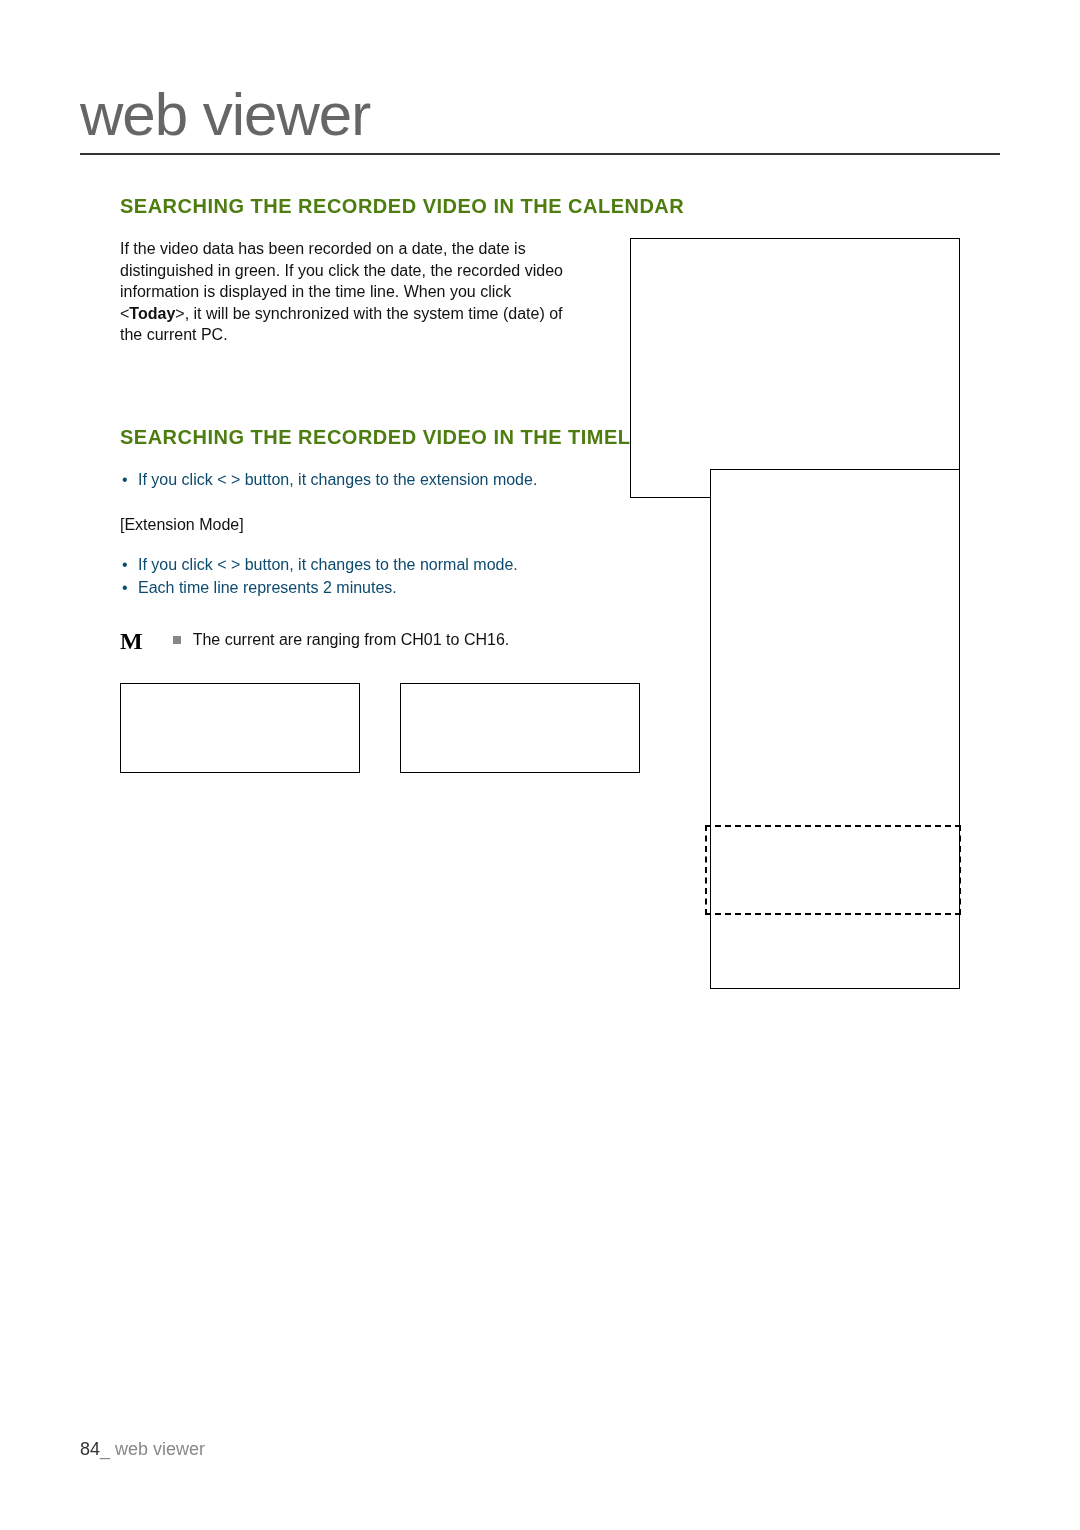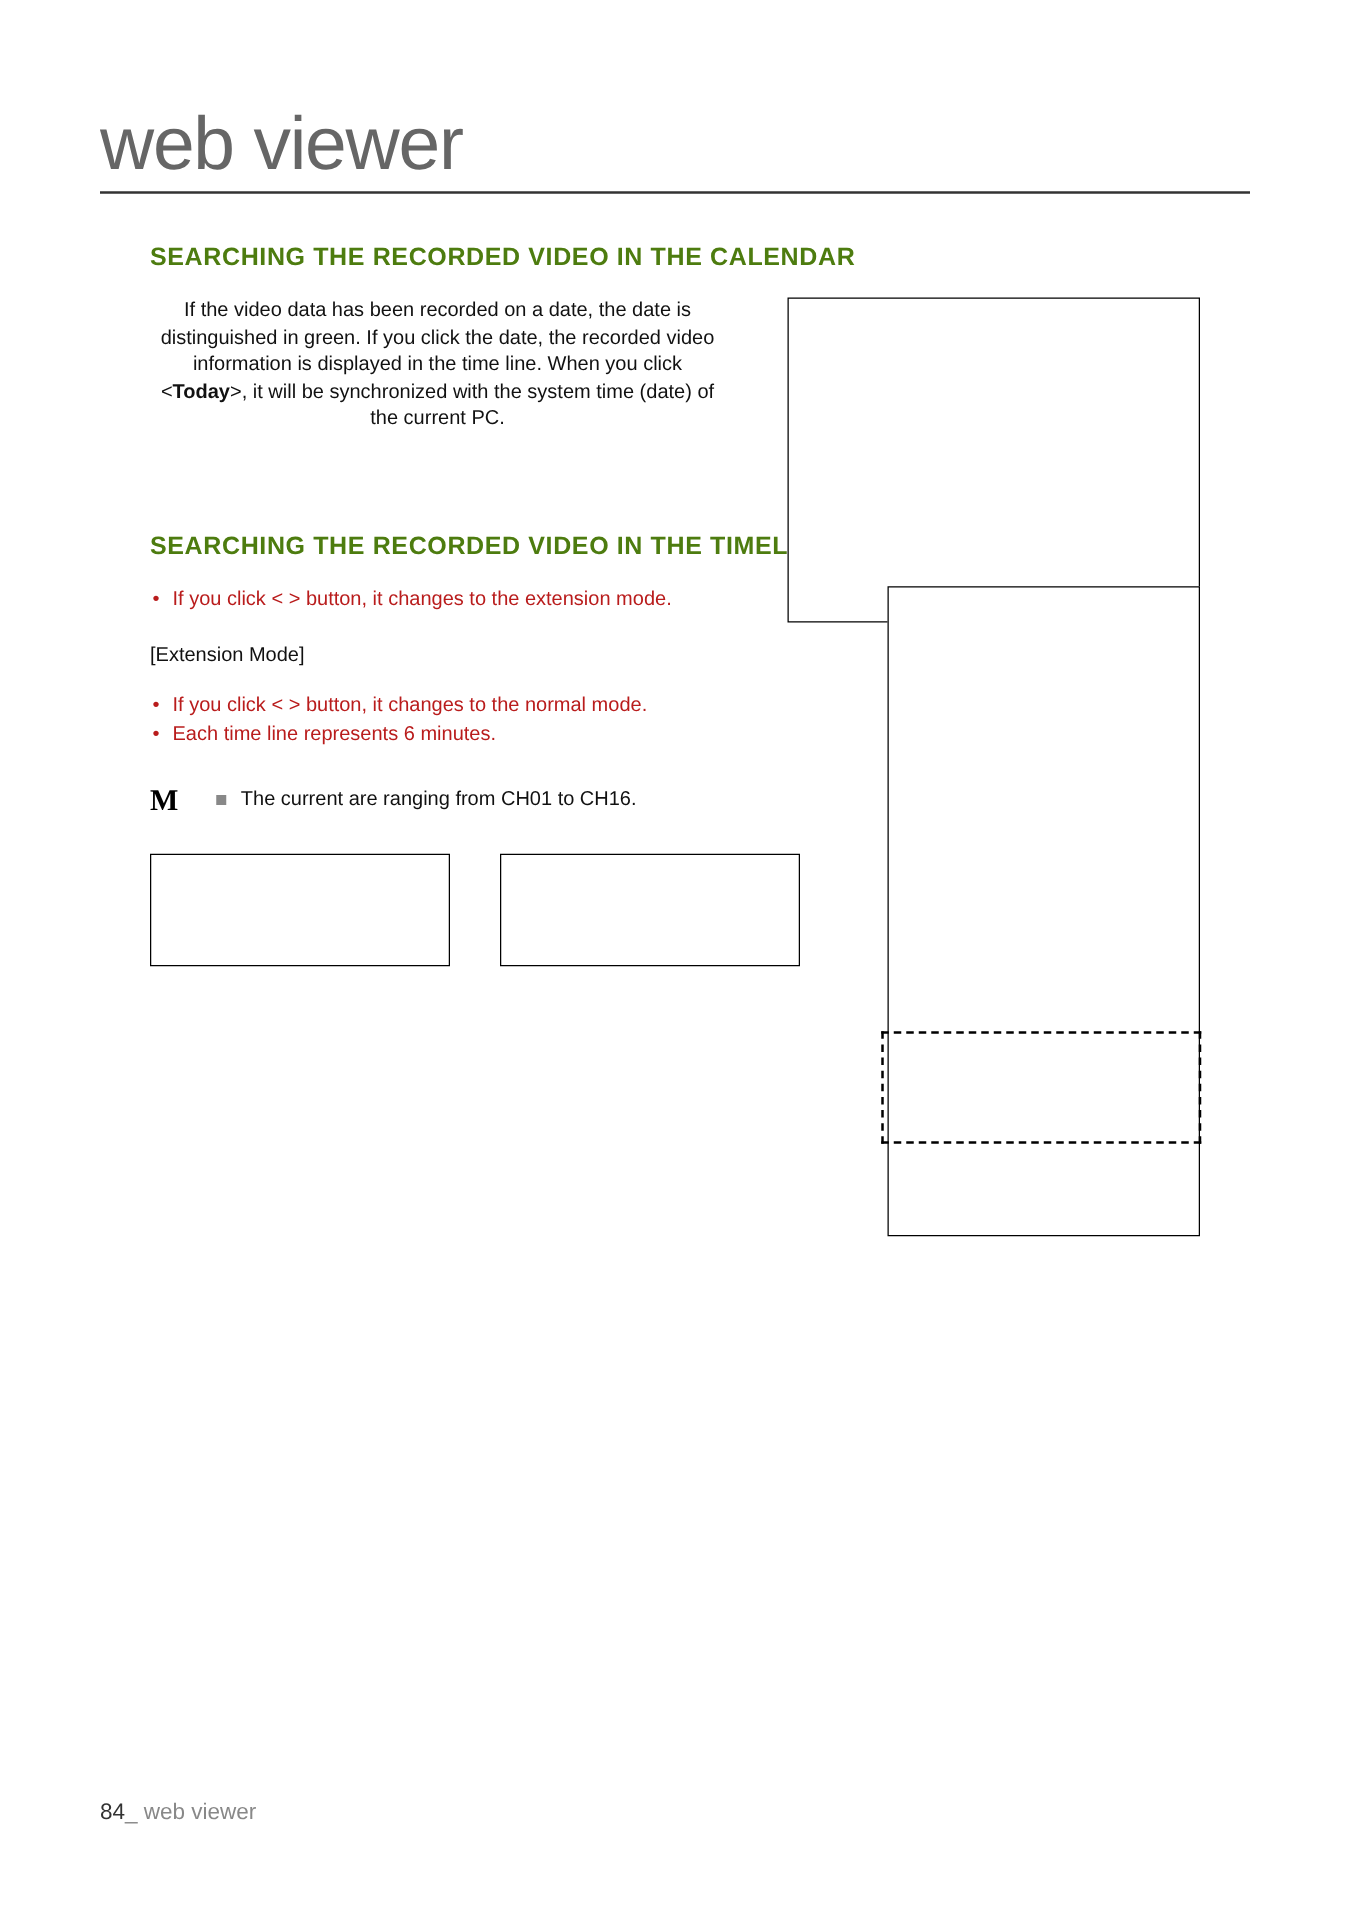--- a/index.html
+++ b/index.html
@@ -30,21 +30,20 @@
     font-weight: bold;
     color: #4d7c0f;
     margin-bottom: 20px;
     margin-left: 40px;
     letter-spacing: 0.5px;
   }
   .section1 {
     position: relative;
     margin-left: 40px;
     margin-bottom: 80px;
-    text-align: center;
   }
   .section1-text {
     width: 460px;
     font-size: 16px;
     line-height: 1.35;
     color: #111;
   }
   .section1-text .bold-tag {
     font-weight: bold;
   }
@@ -73,21 +72,21 @@
     color: #111;
     margin-bottom: 20px;
   }
   .bullet-list {
     list-style: none;
     margin-bottom: 25px;
   }
   .bullet-list li {
     font-size: 16px;
     line-height: 1.4;
-    color: #b91c1c;
+    color: #0c4a6e;
     position: relative;
     padding-left: 18px;
   }
   .bullet-list li::before {
     content: "•";
     position: absolute;
     left: 2px;
     top: 0;
   }
   .note-row {
@@ -179,21 +178,21 @@
   </div>
 
 
   <ul class="bullet-list">
     <li>If you click &lt;   &gt; button, it changes to the extension mode.</li>
   </ul>
 
   <div class="mode-label">[Extension Mode]</div>
   <ul class="bullet-list">
     <li>If you click &lt;   &gt; button, it changes to the normal mode.</li>
-    <li>Each time line represents 6 minutes.</li>
+    <li>Each time line represents 2 minutes.</li>
   </ul>
 
   <div class="note-row">
     <span class="note-m">M</span>
     <span class="note-sq"></span>
     <span class="note-text">The current are ranging from CH01 to CH16.</span>
   </div>
 
   <div class="timeline-boxes">
     <div class="timeline-box"></div>

